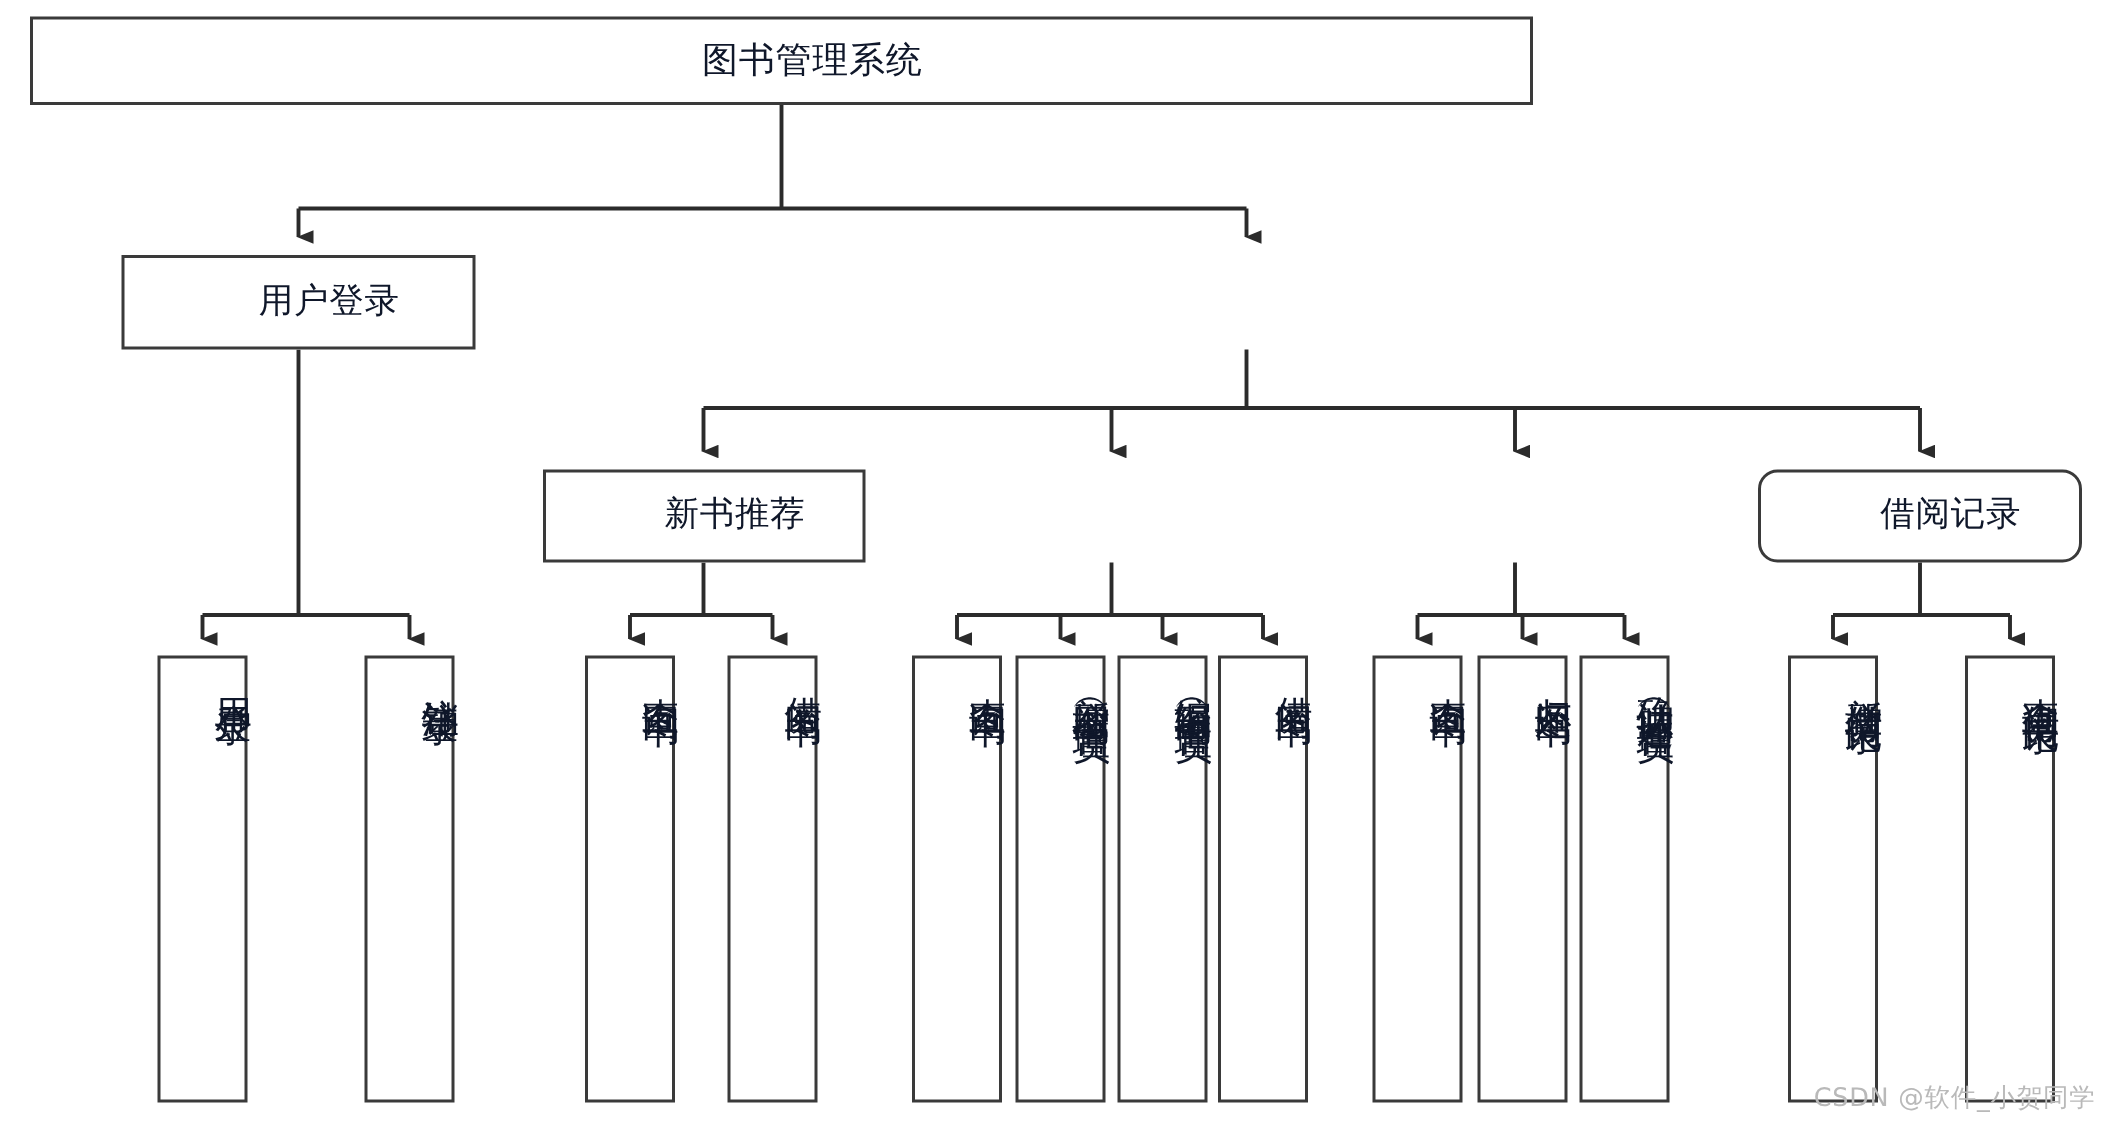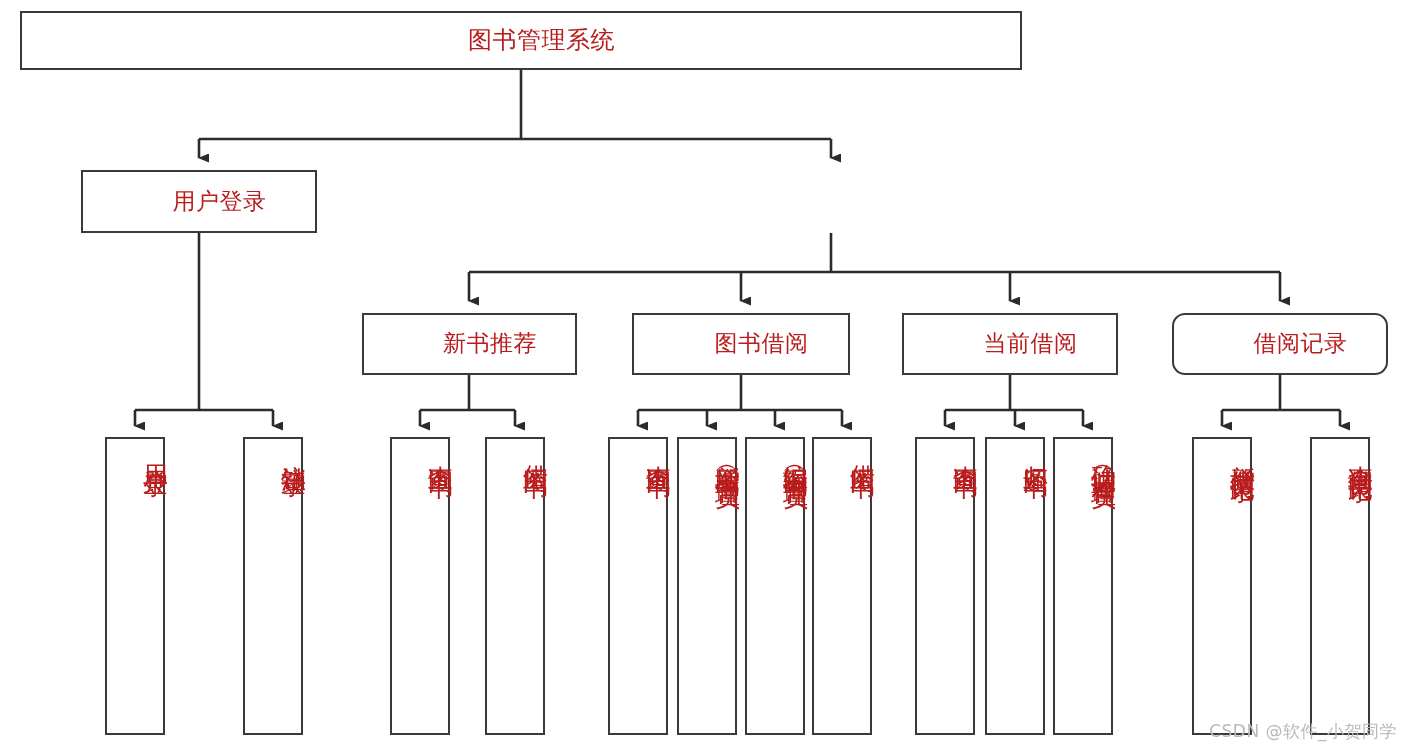--- a/index.html
+++ b/index.html
@@ -27,21 +27,21 @@
     pointer-events: none;
   }
   .node {
     position: absolute;
     box-sizing: border-box;
     background: #ffffff;
     border: 2px solid #3a3a3a;
     display: flex;
     align-items: center;
     justify-content: center;
-    color: #b91c1c;
+    color: #0f172a;
     padding-left: 41px;
   }
   .node-label {
     text-align: center;
     line-height: 1.12;
     letter-spacing: 0.5px;
     white-space: nowrap;
   }
   
   .node.horiz .node-label {
@@ -137,26 +137,20 @@
     <span class="node-label">图书管理系统</span>
   </div>
 
   <div class="node horiz" style="left:81px; top:170px; width:236px; height:63px;">
     <span class="node-label">用户登录</span>
   </div>
 
   <div class="node horiz" style="left:362px; top:313px; width:215px; height:62px;">
     <span class="node-label">新书推荐</span>
   </div>
-  <div class="node horiz" style="left:632px; top:313px; width:218px; height:62px;">
-    <span class="node-label">图书借阅</span>
-  </div>
-  <div class="node horiz" style="left:902px; top:313px; width:216px; height:62px;">
-    <span class="node-label">当前借阅</span>
-  </div>
   <div class="node horiz" style="left:1172px; top:313px; width:216px; height:62px;border-radius:13px;">
     <span class="node-label">借阅记录</span>
   </div>
 
   <div class="node vert" style="left:105px; top:437px; width:60px; height:298px;">
     <span class="node-label">用户登录</span>
   </div>
   <div class="node vert" style="left:243px; top:437px; width:60px; height:298px;">
     <span class="node-label">注销登录</span>
   </div>

